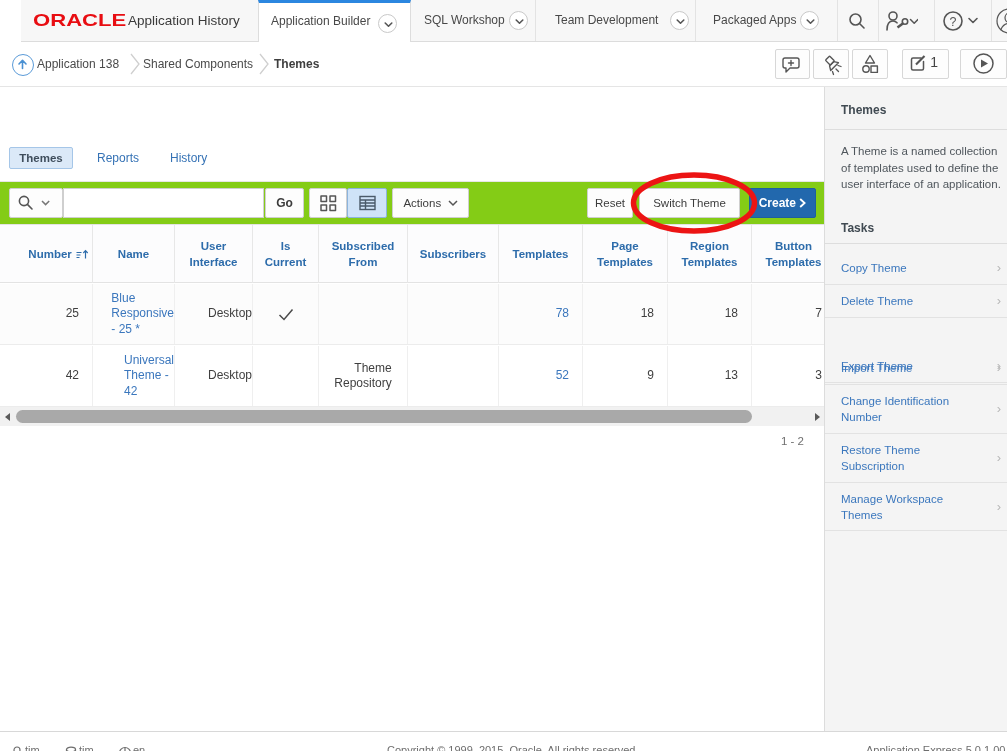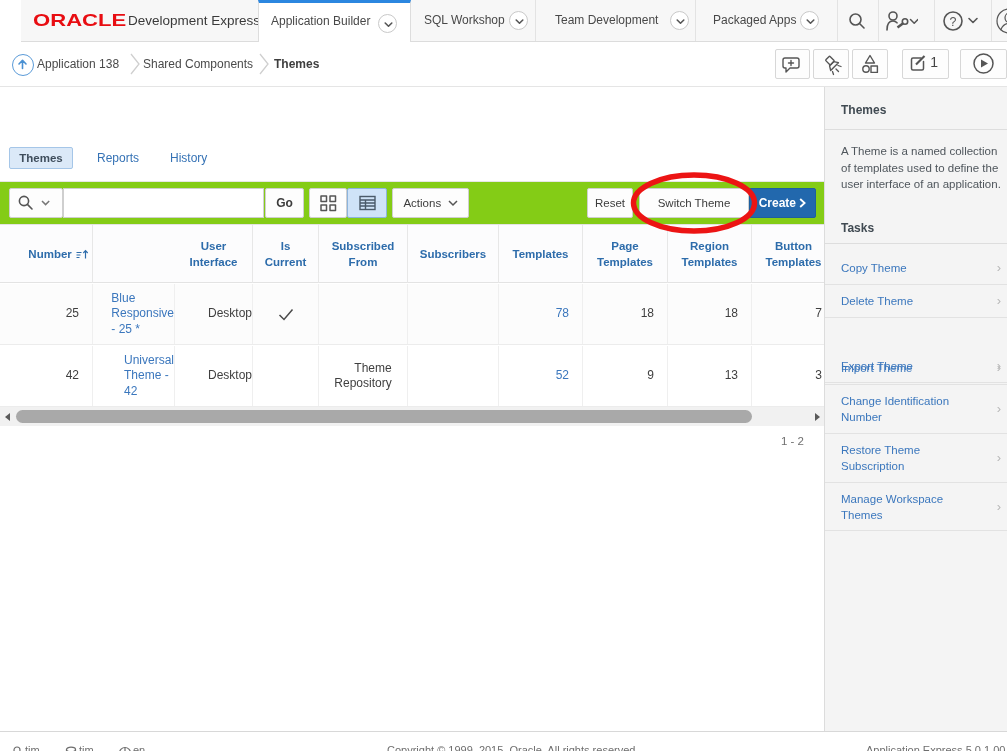--- a/index.html
+++ b/index.html
@@ -43,21 +43,21 @@
 
 #tbar { position:absolute; left:0; top:94px; width:824px; height:44px; background:#84cc16; border-top:1px solid #e6e6e6; border-bottom:1px solid #e3e3e3; }
 .tbtn { position:absolute; top:6px; height:30px; background:#fdfdfd; border:1px solid #cfcfcf; border-radius:2px; font-size:11.5px; color:#3c3c3c; text-align:center; }
 #srch { left:9px; width:54px; }
 #inp { position:absolute; left:63px; top:6px; width:201px; height:30px; background:#fff; border:1px solid #cfcfcf; }
 #go { left:265px; width:39px; font-weight:bold; font-size:12px; line-height:28px; }
 #vgrid { left:309px; width:38px; }
 #vrep { left:347px; width:40px; background:#cfe3f8; border-color:#8cb4dd; }
 #act { left:392px; width:77px; line-height:28px; }
 #reset { left:587px; width:46px; line-height:28px; }
-#switch { left:639px; width:110px; line-height:28px; }
+#switch { left:639px; width:101px; line-height:28px; }
 #create { left:749px; width:67px; background:#2268ad; border:1px solid #1d5f9f; color:#fff; font-weight:bold; font-size:12px; line-height:28px; }
 
 
 #tbl { position:absolute; left:0; top:138px; width:824px; height:202px; overflow:hidden; }
 #thead { position:absolute; left:0; top:0; width:824px; height:58px; background:#fcfcfd; border-bottom:1px solid #e3e3e3; }
 .th { position:absolute; top:0; height:58px; border-right:1px solid #e7e7e7; color:#2d6cab; font-weight:bold; font-size:11.5px; line-height:16px; display:flex; align-items:center; justify-content:center; text-align:center; }
 .row { position:absolute; left:0; width:824px; height:61px; border-bottom:1px solid #ececec; }
 .td { position:absolute; top:0; height:100%; border-right:1px solid #efefef; font-size:12px; color:#3f3f3f; line-height:15.2px; display:flex; align-items:center; }
 .td.r { justify-content:flex-end; padding-right:13px; }
 .td.l { justify-content:flex-end; padding-left:12px; }
@@ -83,21 +83,21 @@
 
 
 #redell { position:absolute; left:0; top:0; pointer-events:none; }
 </style>
 </head>
 <body>
 
 <div id="hdr">
   <div id="logo">
       <span class="ora">ORACLE</span>
-      <span class="apex">Development Express</span>
+      <span class="apex">Application History</span>
     </div>
   <div id="tab-active">
       <span class="lbl">Application Builder</span>
     <div class="chevcirc" style="left:119px; top:11px;">
         <svg width="13" height="13" viewBox="0 0 13 13">
           <path d="M3.2 5 L6.5 8.2 L9.8 5" class="icon-stroke"></path>
         </svg>
       </div>
   </div>
   <div class="toptab" style="left:403px;">SQL Workshop</div>
@@ -267,20 +267,21 @@
   </div>
 
   <div id="tbl">
     <div id="thead">
         <div class="th" style="left: 0px; width: 93px; justify-content: flex-end; padding-right: 1px;">Number&nbsp;<svg width="16" height="15" viewBox="0 0 16 15">
             <g stroke="#2d6cab" stroke-width="1.2" fill="none">
               <path d="M1.5 5.5 h5 M1.5 8 h4 M1.5 10.5 h3"></path>
               <path d="M10.5 11.5 V4 M8.3 6 L10.5 3.7 L12.7 6"></path>
             </g>
           </svg></div>
+        <div class="th" style="left: 93px; width: 82px;">Name</div>
         <div class="th" style="left: 175px; width: 78px;">User<br>Interface</div>
         <div class="th" style="left: 253px; width: 66px;">Is<br>Current</div>
         <div class="th" style="left: 319px; width: 89px;">Subscribed<br>From</div>
         <div class="th" style="left: 408px; width: 91px;">Subscribers</div>
         <div class="th" style="left: 499px; width: 84px;">Templates</div>
         <div class="th" style="left: 583px; width: 85px;">Page<br>Templates</div>
         <div class="th" style="left: 668px; width: 84px;">Region<br>Templates</div>
         <div class="th" style="left: 752px; width: 84px;">Button<br>Templates</div>
       </div>
     <div class="row" style="top:59px; background:#fcfcfc;" id="row1">

